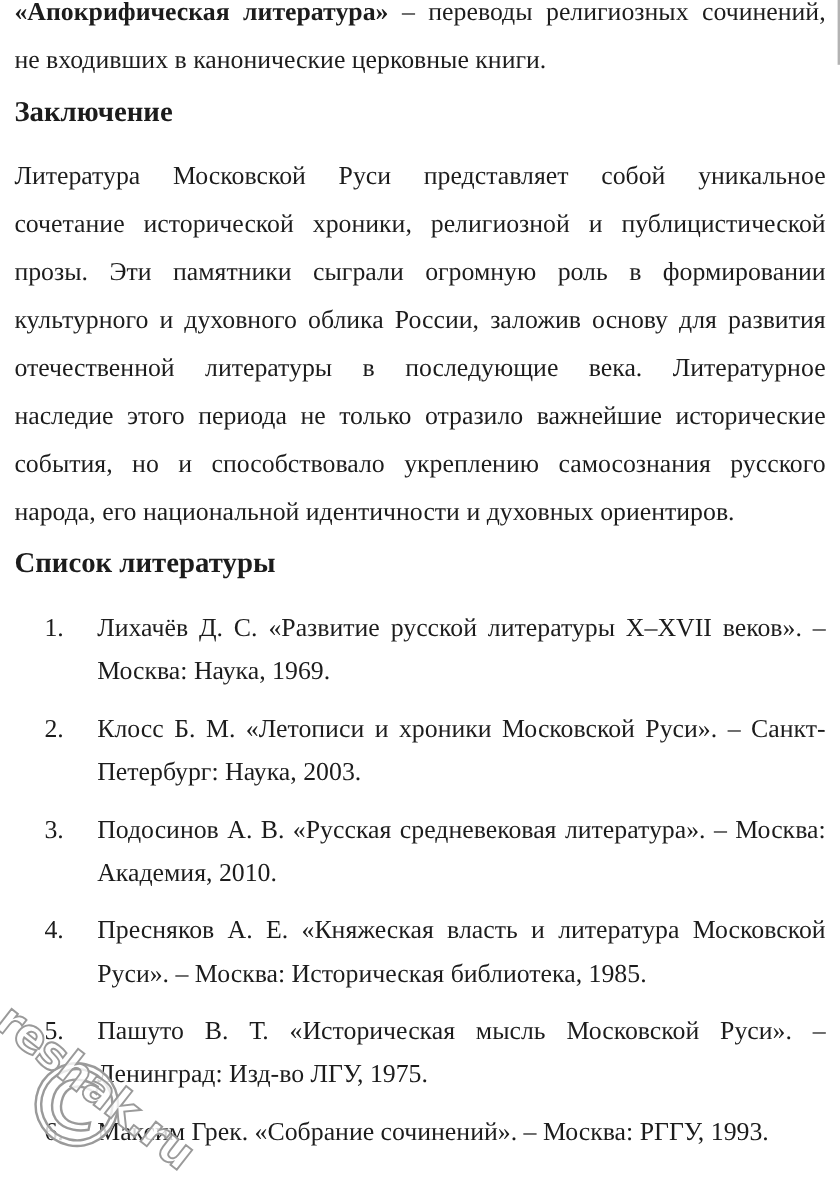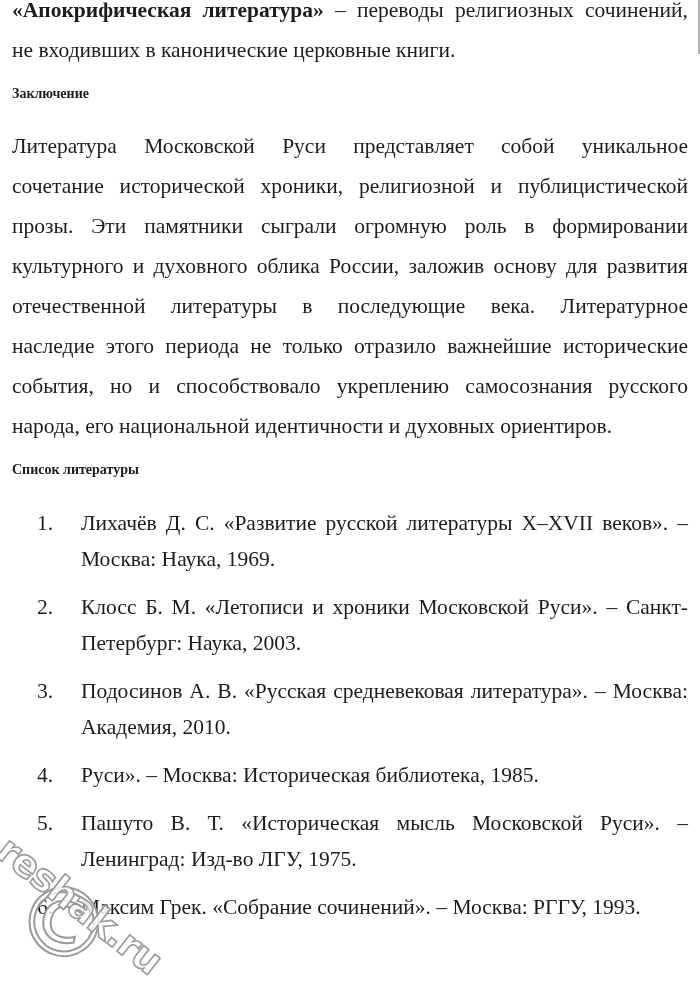--- a/index.html
+++ b/index.html
@@ -21,21 +21,21 @@
 
   .line {
     font-size:21.5px;
     line-height:40px;
     white-space:normal;
   }
   .j { text-align:justify; text-align-last:justify; }
 
   .heading {
     font-weight:bold;
-    font-size:14px;
+    font-size:24px;
     line-height:40px;
   }
   .h-concl { margin-top:4px; margin-bottom:12px; }
   .h-bib   { margin-top:4px; margin-bottom:15px; }
 
   .bib-list { list-style:none; }
   .bib-item {
     position:relative;
     padding-left:45px;
     margin-bottom:12px;
@@ -126,20 +126,21 @@
       </div>
 
       <div class="bib-item">
         <span class="bib-num">3.</span>
         <div class="bib-line j">Подосинов А. В. «Русская средневековая литература». – Москва:</div>
         <div class="bib-line">Академия, 2010.</div>
       </div>
 
       <div class="bib-item">
         <span class="bib-num">4.</span>
+        <div class="bib-line j">Пресняков А. Е. «Княжеская власть и литература Московской</div>
         <div class="bib-line">Руси». – Москва: Историческая библиотека, 1985.</div>
       </div>
 
       <div class="bib-item">
         <span class="bib-num">5.</span>
         <div class="bib-line j">Пашуто В. Т. «Историческая мысль Московской Руси». –</div>
         <div class="bib-line">Ленинград: Изд-во ЛГУ, 1975.</div>
       </div>
 
       <div class="bib-item">

